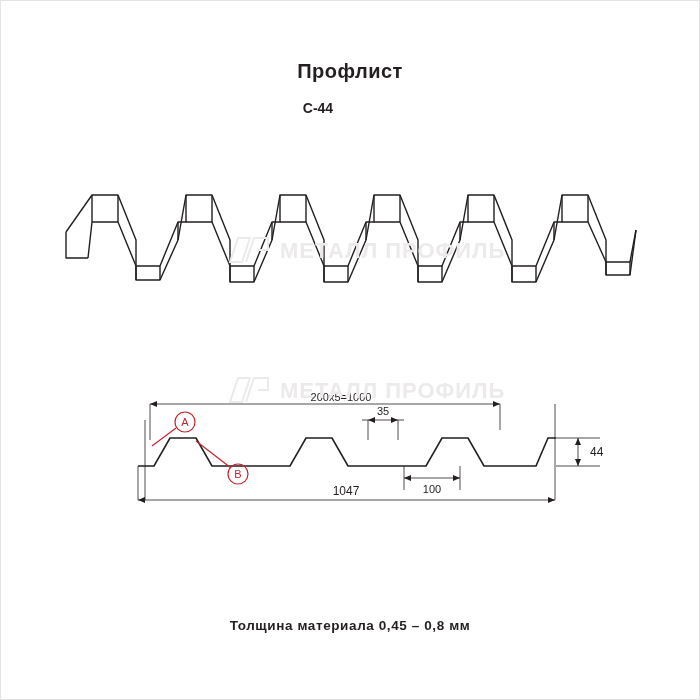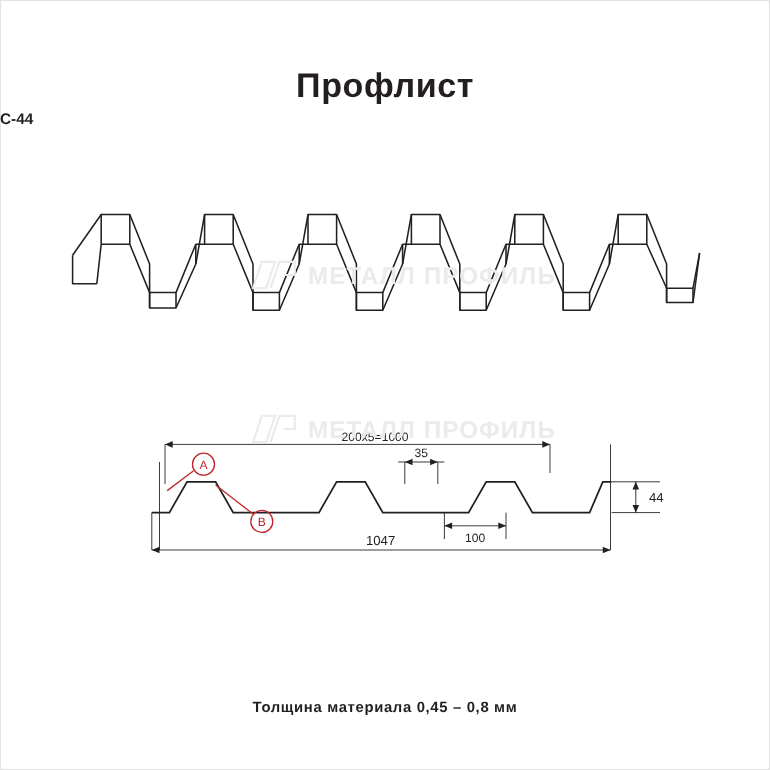--- a/index.html
+++ b/index.html
@@ -22,46 +22,45 @@
     height: 700px;
     border: 1px solid #e3e3e3;
     box-sizing: border-box;
   }
   .title {
     position: absolute;
     top: 60px;
     left: 0;
     width: 700px;
     text-align: center;
-    font-size: 31px;
+    font-size: 20px;
     font-weight: bold;
     letter-spacing: 0.5px;
     color: #231f20;
   }
   .subtitle {
     position: absolute;
     top: 100px;
     left: 0;
     width: 636px;
-    text-align: left;
+    text-align: center;
     font-size: 14px;
     font-weight: bold;
     color: #231f20;
   }
   .footer-note {
     position: absolute;
     top: 618px;
     left: 0;
     width: 700px;
     text-align: center;
     font-size: 13.5px;
     font-weight: bold;
     letter-spacing: 0.6px;
     color: #231f20;
-    margin-top: 17px;
   }
   .art {
     position: absolute;
     left: 0;
     top: 0;
     width: 700px;
     height: 700px;
   }
   .wm {
     position: absolute;

